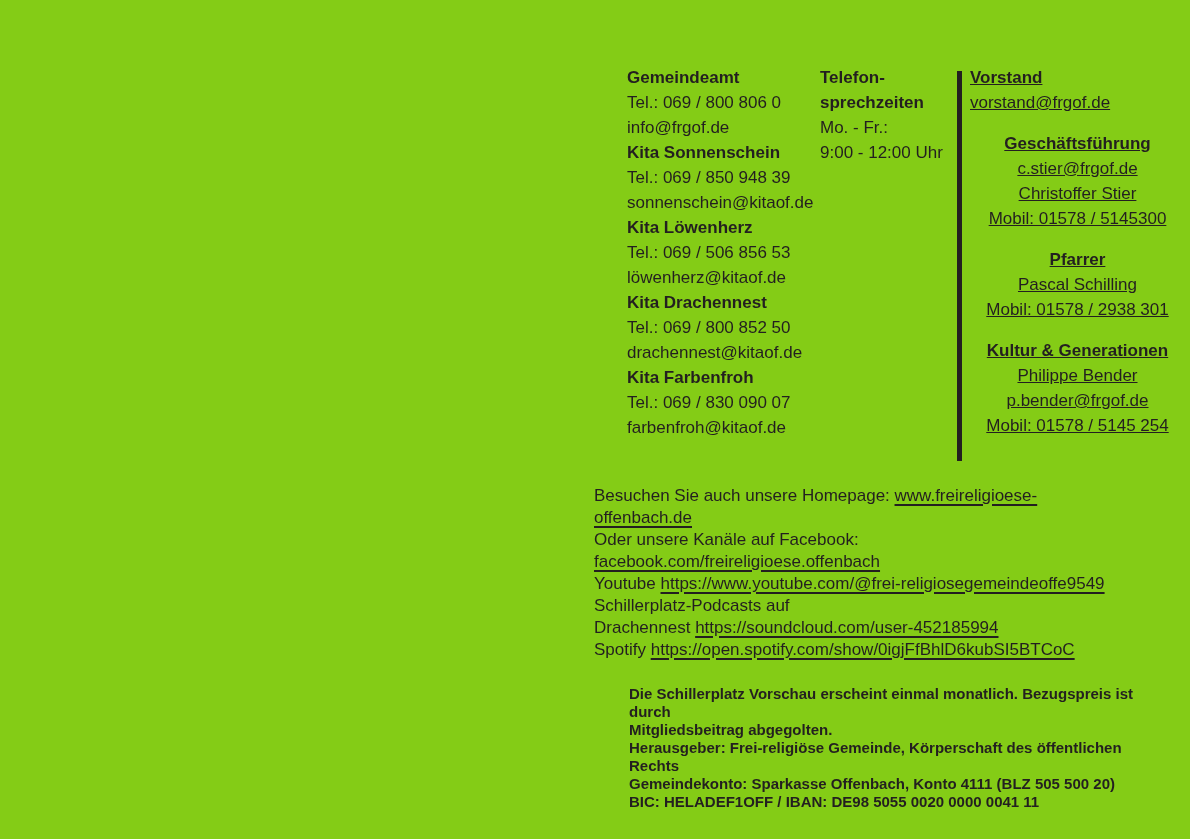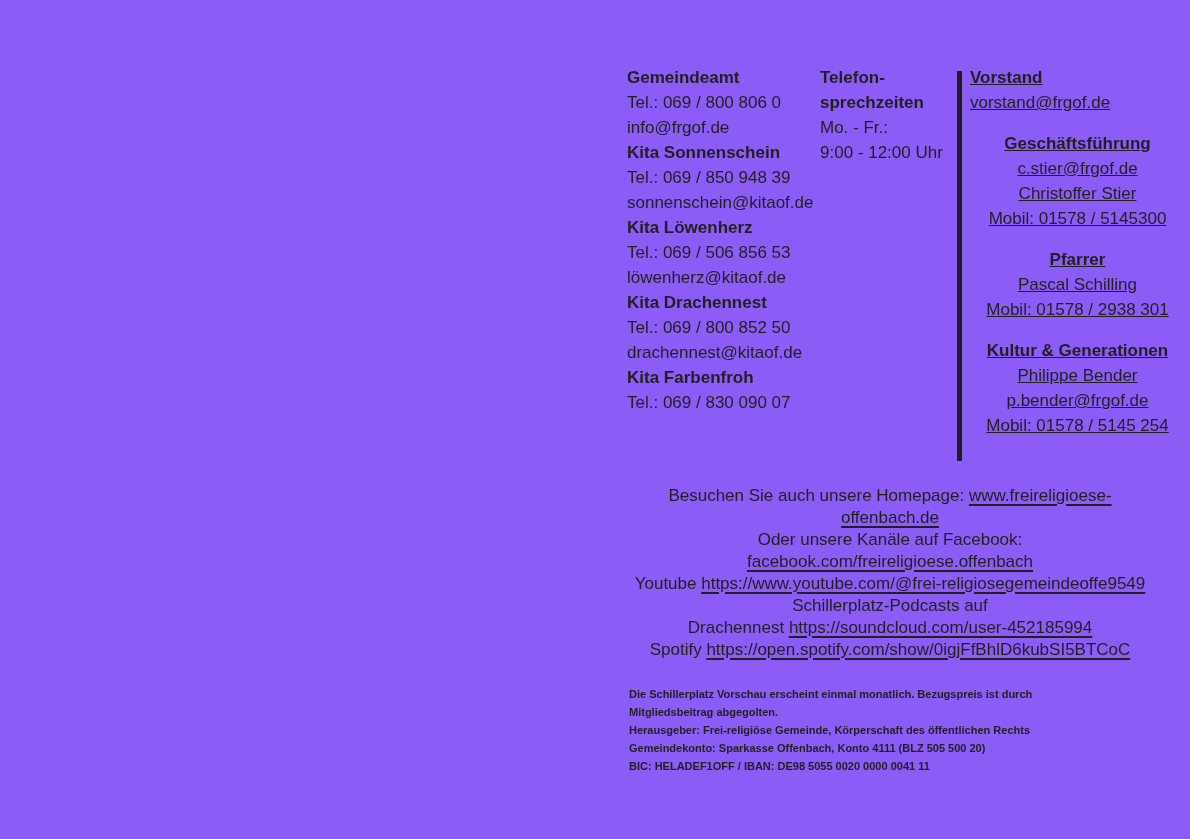--- a/index.html
+++ b/index.html
@@ -1,48 +1,48 @@
 <!DOCTYPE html>
 <html><head>
 <meta charset="utf-8">
 <style>
   * { margin:0; padding:0; box-sizing:border-box; }
   html,body { background:#ffffff; }
   .page {
     position:relative;
     width:1190px; height:839px;
-    background:#8b5cf6;
+    background:#84cc16;
     font-family:"Liberation Sans", sans-serif;
     color:#231f20;
     overflow:hidden;
   }
   .contact-col { position:absolute; font-size:17px; line-height:25px; }
   .col-offices { left:627px; top:65px; width:190px; }
   .col-hours   { left:820px; top:65px; width:135px; }
   .col-staff   { left:970px; top:65px; width:215px;text-decoration:underline; }
   .g-title { font-weight:bold; }
   .col-staff .group + .group { margin-top:16px;text-align:center; }
   .divider {
     position:absolute; left:957px; top:71px;
     width:5px; height:390px; background:#231f20;
   }
   .links-block {
-    position:absolute; left:628px; top:485px; width:524px;
-    text-align:center; font-size:17px; line-height:22px;
+    position:absolute; left:594px; top:485px; width:524px;
+    text-align:left; font-size:17px; line-height:22px;
   }
   .link {
     color:#231f20;
     text-decoration:underline;
     text-decoration-thickness:1.5px;
     text-underline-offset:3px;
     cursor:pointer;
   }
   .imprint-block {
     position:absolute; left:629px; top:685px; width:512px;
-    font-weight:bold; font-size:11px; line-height:18px;
+    font-weight:bold; font-size:15px; line-height:18px;
   }
 </style>
 </head>
 <body>
 
 <div class="page">
 
   <div class="contact-col col-offices">
     <div class="group">
       <div class="g-title">Gemeindeamt</div>
@@ -60,20 +60,21 @@
       <div class="g-line">löwenherz@kitaof.de</div>
     </div>
     <div class="group">
       <div class="g-title">Kita Drachennest</div>
       <div class="g-line">Tel.: 069 / 800 852 50</div>
       <div class="g-line">drachennest@kitaof.de</div>
     </div>
     <div class="group">
       <div class="g-title">Kita Farbenfroh</div>
       <div class="g-line">Tel.: 069 / 830 090 07</div>
+      <div class="g-line">farbenfroh@kitaof.de</div>
     </div>
   </div>
 
   <div class="contact-col col-hours">
     <div class="g-title">Telefon-</div>
     <div class="g-title">sprechzeiten</div>
     <div class="g-line">Mo. - Fr.:</div>
     <div class="g-line">9:00 - 12:00 Uhr</div>
   </div>
 

